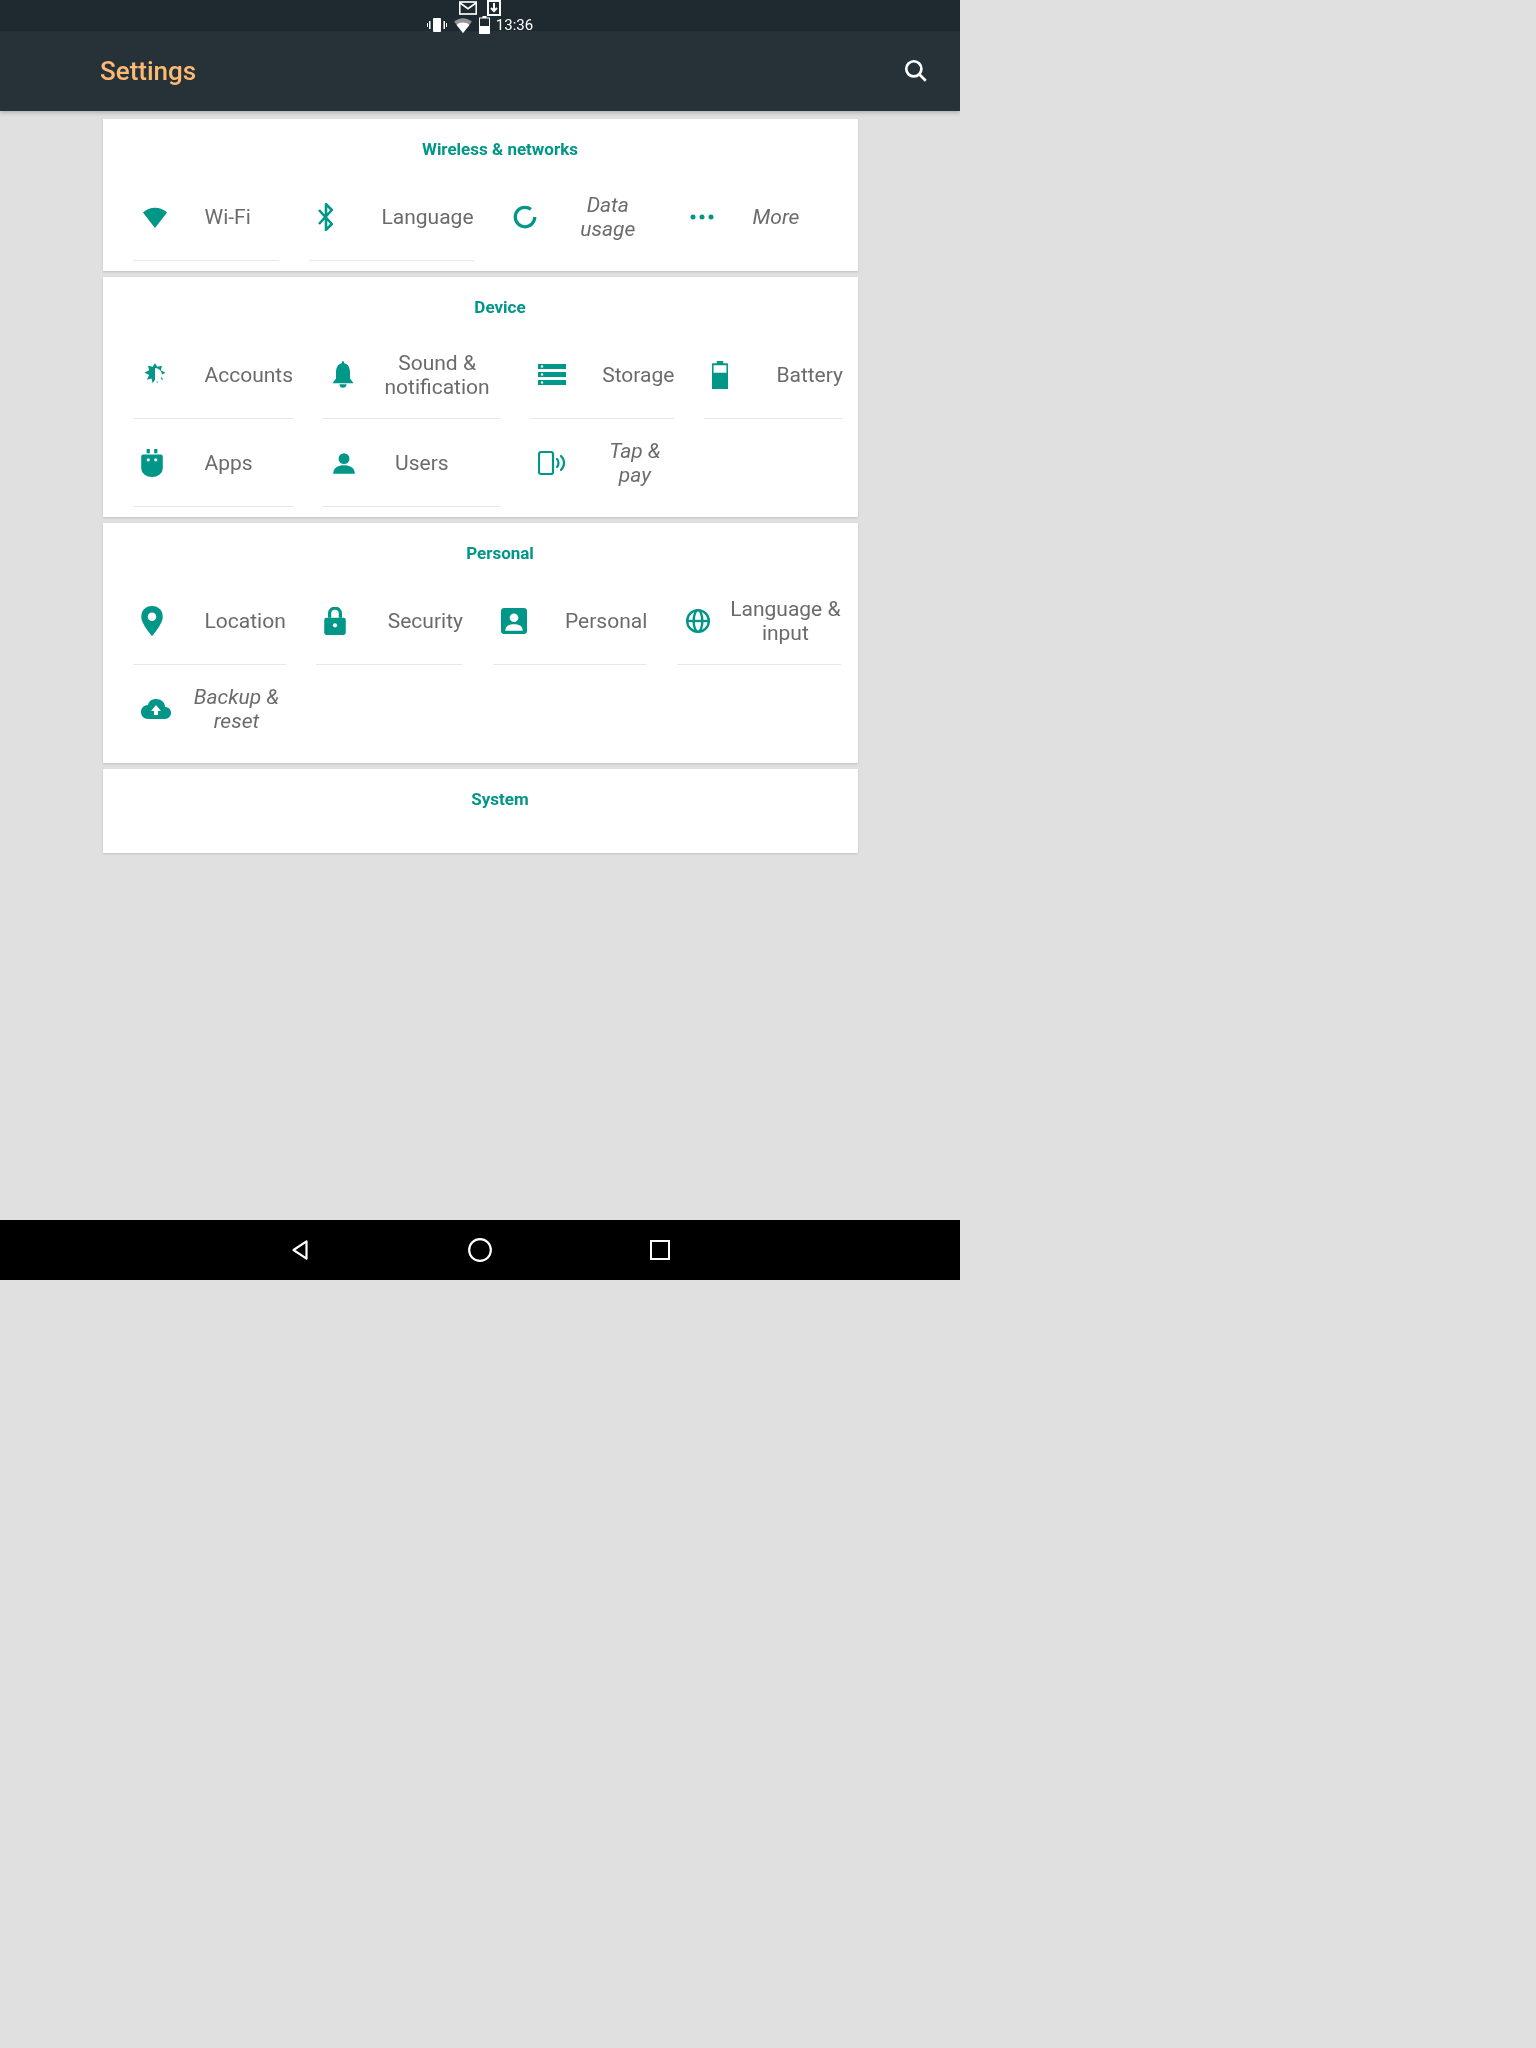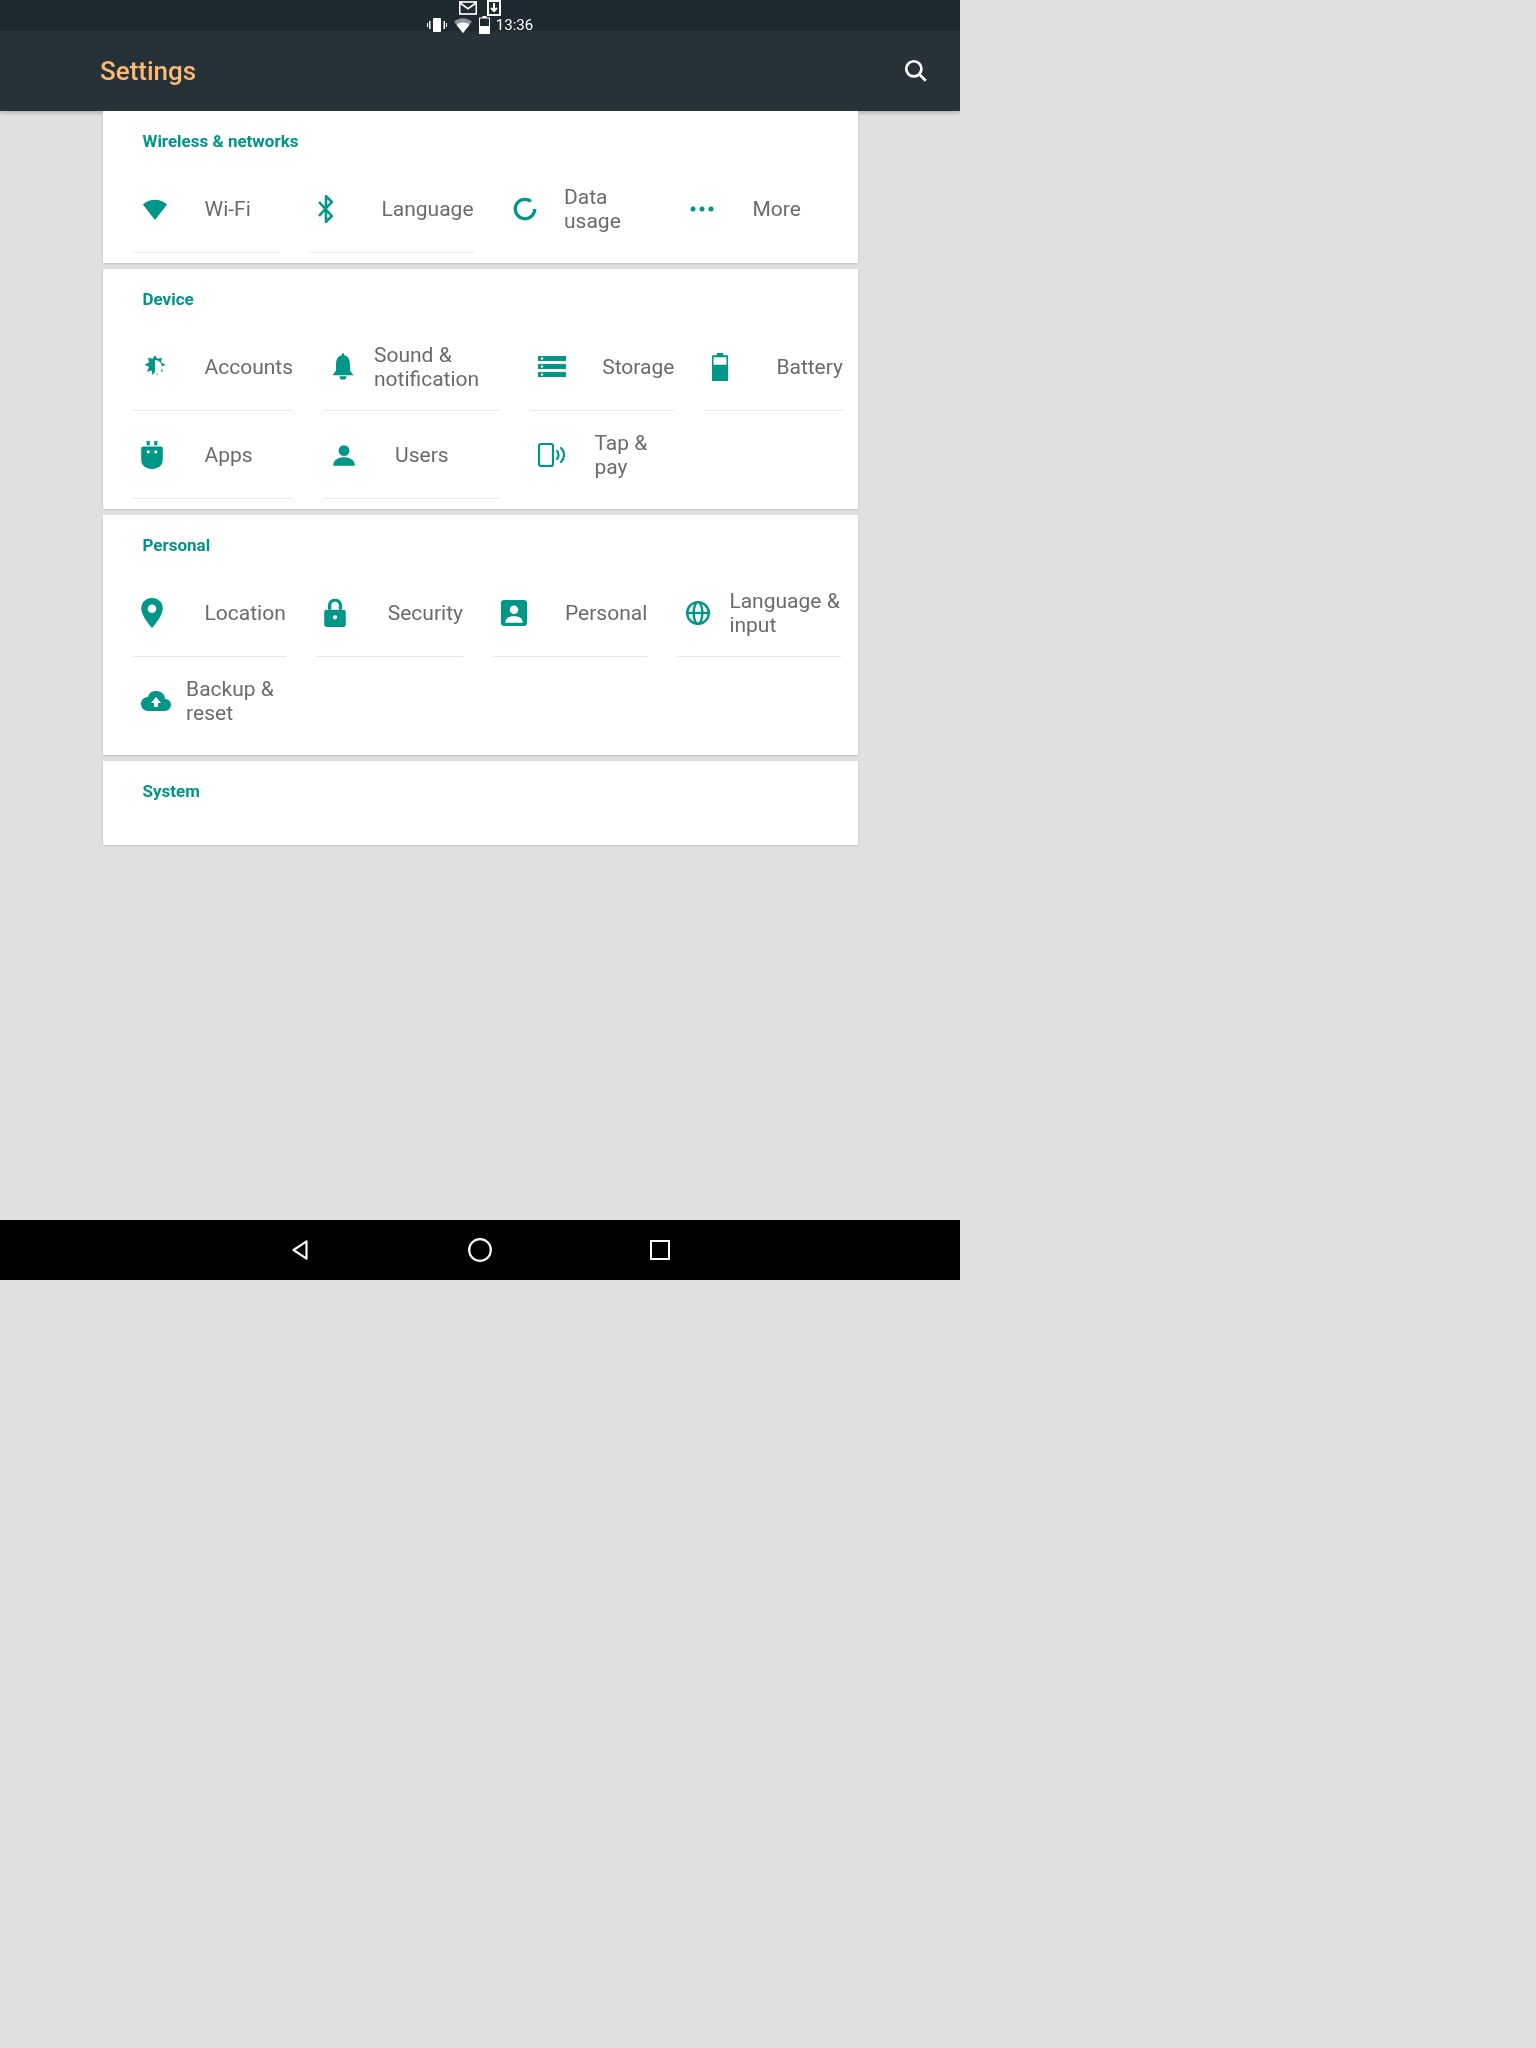--- a/index.html
+++ b/index.html
@@ -58,23 +58,24 @@
     }
     .search-btn {
       width: 40px;
       height: 40px;
       display: flex;
       align-items: center;
       justify-content: center;
       cursor: pointer;
     }
     .content {
-      padding: 0;
+      padding: 8px;
       height: calc(1280px - 31px - 80px - 60px);
       overflow: hidden;
+      text-align: center;
     }
     .section {
       background: #fff;
       margin: 0 auto 6px auto;
       width: 755px;
       padding-bottom: 10px;
       box-shadow: 0 1px 2px rgba(0,0,0,0.15);
     }
     .section-header {
       color: #009688;
@@ -91,20 +92,21 @@
     .setting-item {
       display: flex;
       align-items: center;
       height: 88px;
       border-bottom: 1px solid #e8e8e8;
       cursor: pointer;
       padding-left: 8px;
     }
     .setting-item.no-border {
       border-bottom: none;
+      font-style: italic;
     }
     .item-icon {
       width: 64px;
       display: flex;
       align-items: center;
       justify-content: flex-start;
       color: #009688;
     }
     .item-label {
       font-size: 21px;

